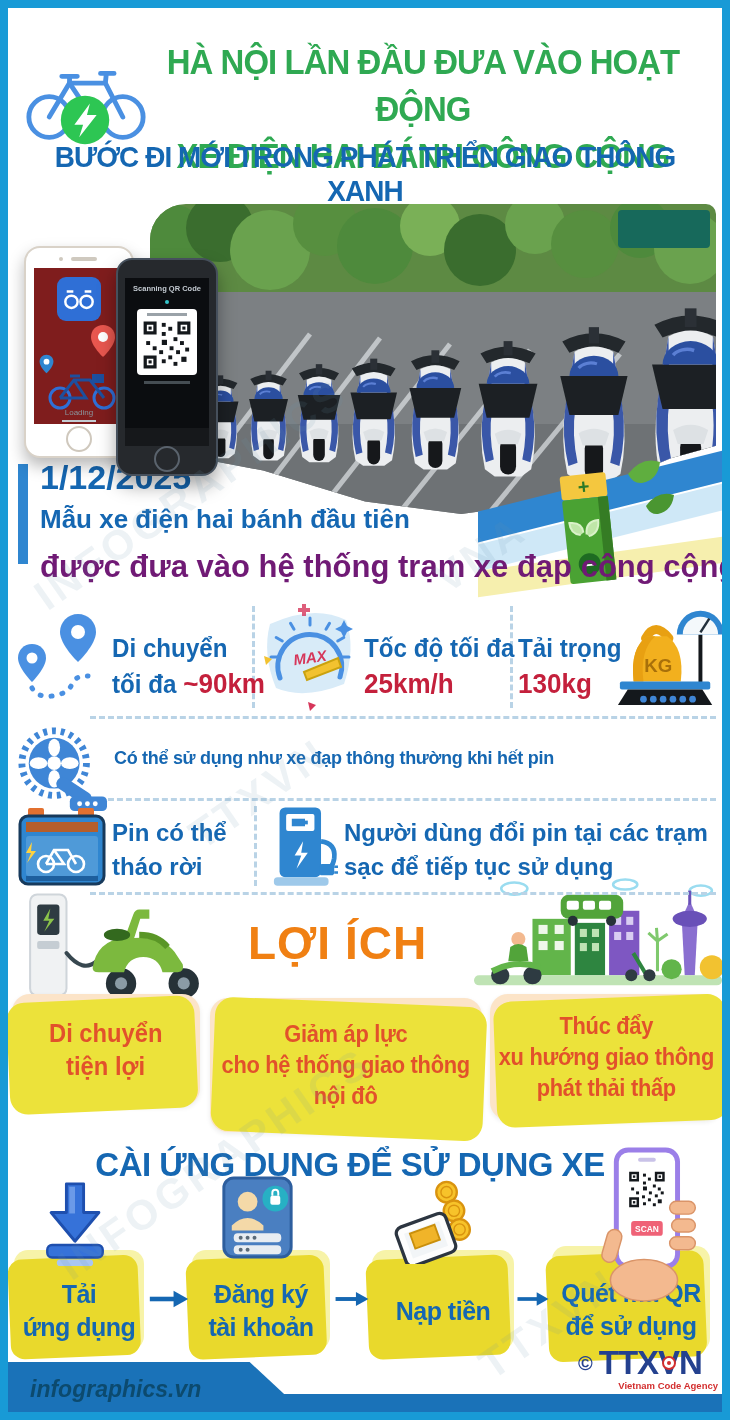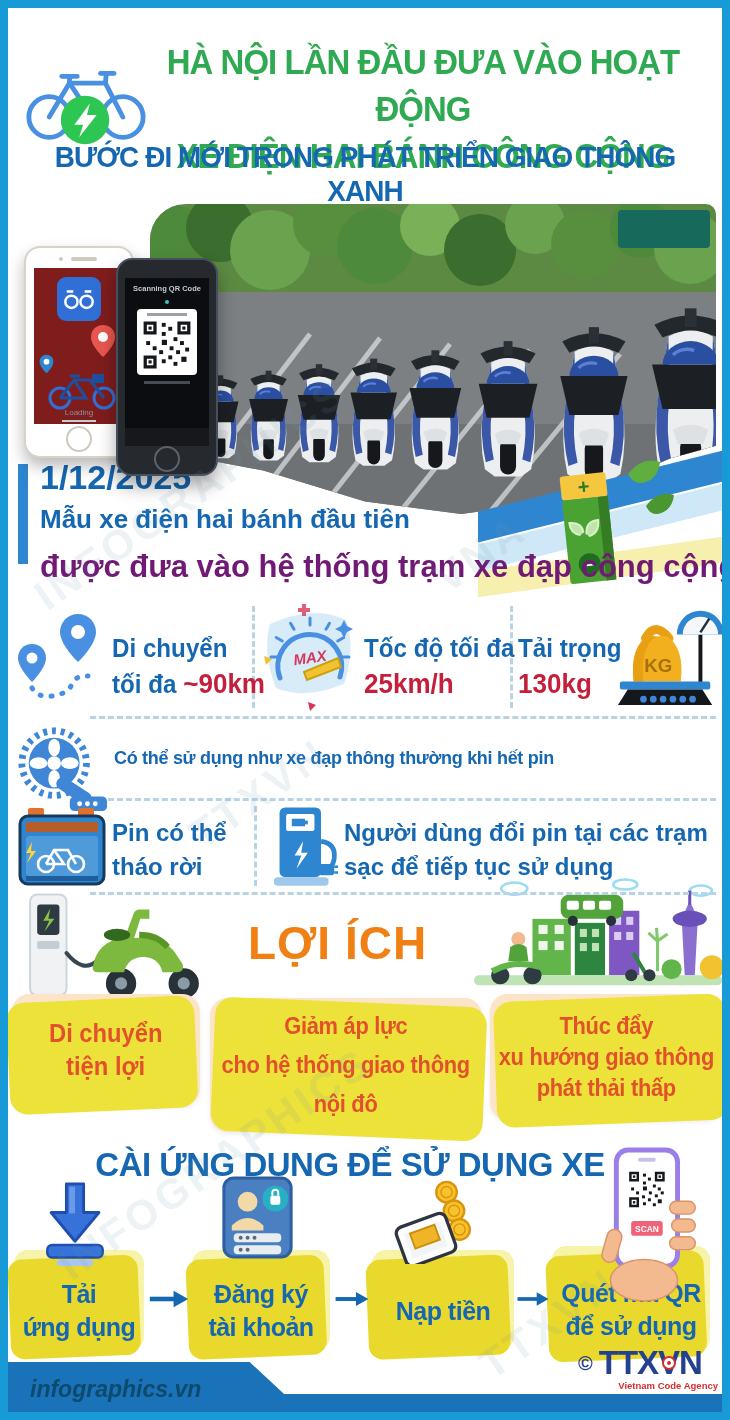--- a/index.html
+++ b/index.html
@@ -485,21 +485,21 @@
     <path d="M36 70 q8 -6 16 0 l2 14 h-20 z" fill="#52a43a"></path>
     <line x1="158" y1="76" x2="170" y2="96" stroke="#2e8540" stroke-width="4"></line>
     <circle cx="156" cy="98" r="6" fill="#2e3b42"></circle>
       <circle cx="174" cy="98" r="6" fill="#2e3b42"></circle>
   </svg>
 
   <div class="b-card b1" style="left:12px;top:994px;width:188px;height:112px;">
     <div class="b-line">Di chuyển</div>
     <div class="b-line">tiện lợi</div>
   </div>
-  <div class="b-card b2" style="left:210px;top:998px;width:272px;height:134px;gap:8px;">
+  <div class="b-card b2" style="left:210px;top:998px;width:272px;height:134px;">
     <div class="b-line">Giảm áp lực</div>
     <div class="b-line">cho hệ thống giao thông</div>
     <div class="b-line">nội đô</div>
   </div>
   <div class="b-card b3" style="left:490px;top:994px;width:232px;height:126px;text-align:center;">
     <div class="b-line">Thúc đẩy</div>
     <div class="b-line">xu hướng giao thông</div>
     <div class="b-line">phát thải thấp</div>
   </div>
 

